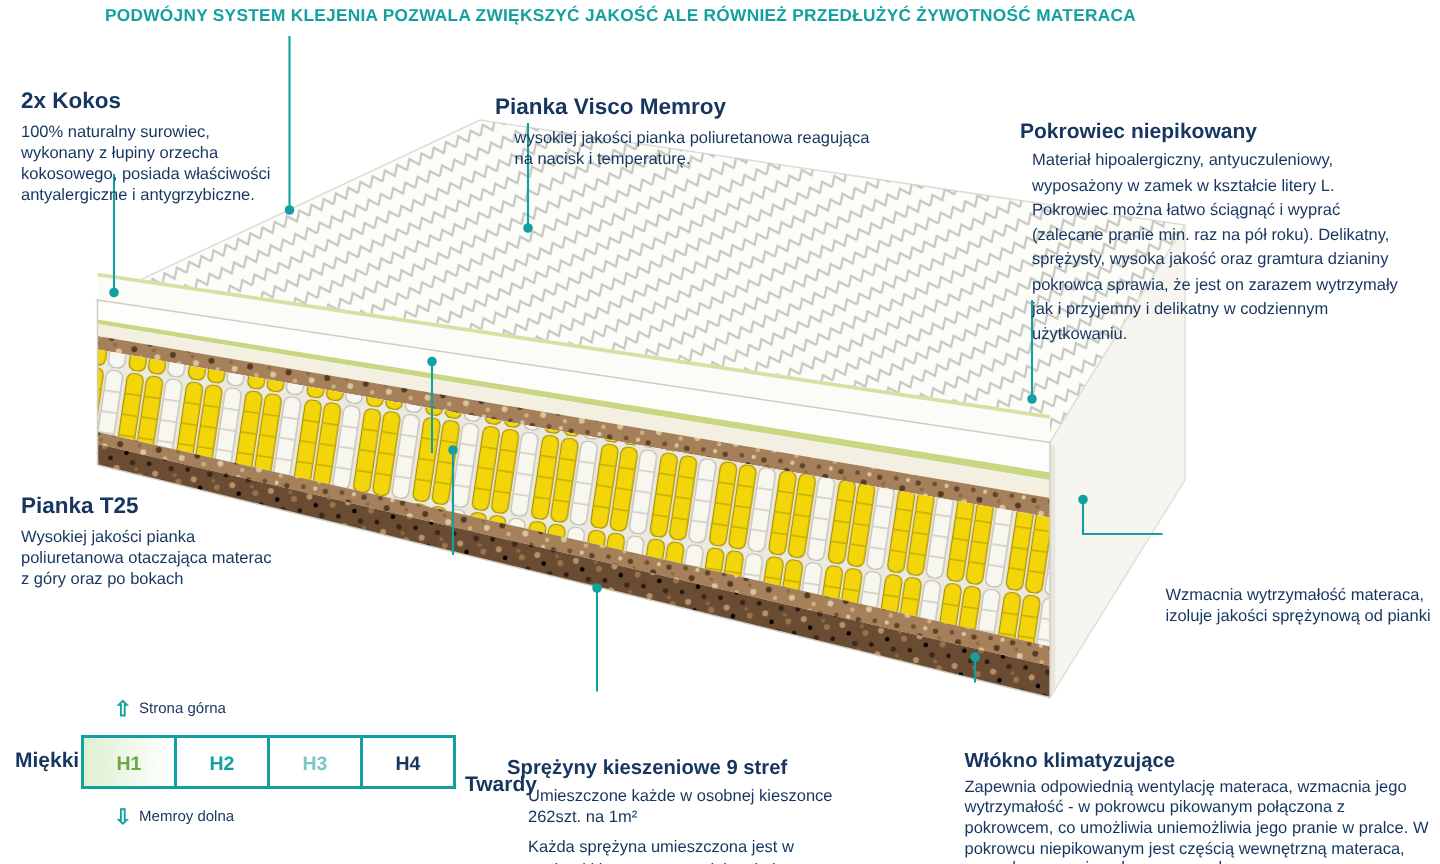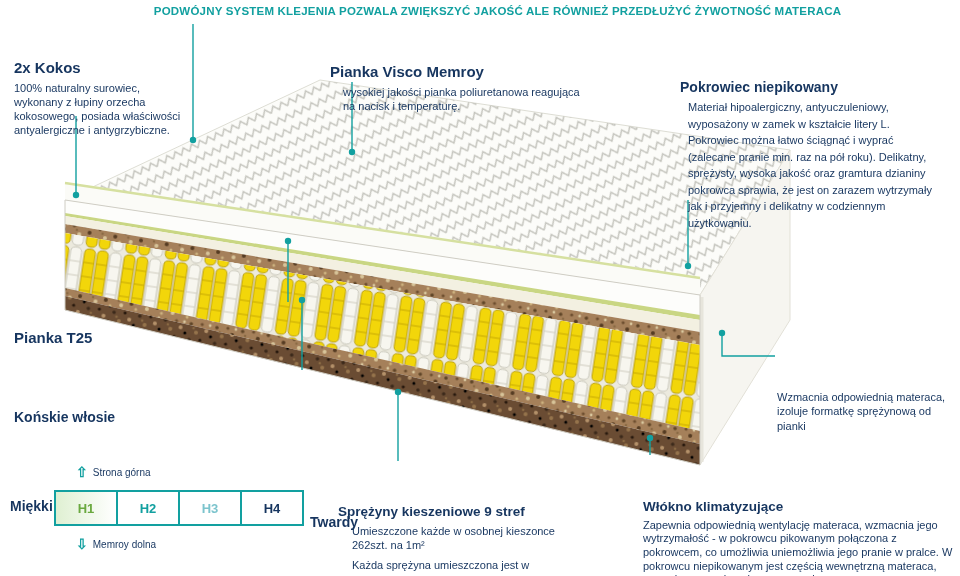--- a/index.html
+++ b/index.html
@@ -1,18 +1,18 @@
 <!DOCTYPE html>
 <html><head>
 <meta charset="utf-8">
 <style>
   html,body{margin:0;padding:0;background:#fff;font-family:"Liberation Sans",sans-serif;}
   .stage{position:relative;width:960px;height:576px;background:#ffffff;overflow:hidden;color:#16355f;}
   svg.art{position:absolute;left:0;top:0;}
-  .hdr{position:absolute;left:70px;right:35px;top:5px;text-align:center;font-size:11.5px;
+  .hdr{position:absolute;left:70px;right:35px;top:5px;font-size:11.5px;
        font-weight:bold;color:#12a0a0;letter-spacing:.2px;z-index:3;}
   .ann{position:absolute;z-index:3;margin-top:44px;}
   .ann h2{margin:0 0 4px 0;font-size:15px;font-weight:bold;color:#16355f;line-height:1.1;}
   .ann.t14 h2{font-size:14px;}
   .ann p{margin:0;font-size:11px;line-height:1.3;color:#16355f;}
   .ann.lh15 p{line-height:1.5;}
   .ann.lh12 p{line-height:1.24;}
   .sprez p{margin:0 0 6px 14px;}
   .soft-label,.hard-label{position:absolute;z-index:3;font-size:14px;font-weight:bold;color:#16355f;}
   .scale-box{position:absolute;left:54px;top:490px;width:246px;height:32px;border:2px solid #12a0a0;
@@ -131,28 +131,28 @@
     <p style="margin-left:13px;width:247px;">wysokiej jakości pianka poliuretanowa reagująca na nacisk i temperaturę.</p>
   </div>
 
   <div class="ann t14 lh15" style="left:680px;top:36px;width:262px;">
     <h2>Pokrowiec niepikowany</h2>
     <p style="margin-left:8px;">Materiał hipoalergiczny, antyuczuleniowy, wyposażony w zamek w kształcie litery L. Pokrowiec można łatwo ściągnąć i wyprać (zalecane pranie min. raz na pół roku). Delikatny, sprężysty, wysoka jakość oraz gramtura dzianiny pokrowca sprawia, że jest on zarazem wytrzymały jak i przyjemny i delikatny w codziennym użytkowaniu.</p>
   </div>
 
   <div class="ann" style="left:14px;top:286px;width:172px;">
     <h2>Pianka T25</h2>
+    <p>Wysokiej jakości pianka poliuretanowa otaczająca materac z góry oraz po bokach</p>
   </div>
 
   <div class="ann t14" style="left:14px;top:366px;width:318px;">
-    <h2>Końskie włosie</h2>
   </div>
 
   <div class="ann t14" style="left:777px;top:346px;width:178px;">
-    <p>Wzmacnia odpowiednią materaca, izoluje formatkę sprężynową od pianki</p>
+    <p>Wzmacnia wytrzymałość materaca, izoluje jakości sprężynową od pianki</p>
   </div>
 
   <div class="ann t14 lh12" style="left:643px;top:456px;width:318px;">
     <h2 style="font-size:13.5px;">Włókno klimatyzujące</h2>
     <p style="width:312px;">Zapewnia odpowiednią wentylację materaca, wzmacnia jego wytrzymałość - w pokrowcu pikowanym połączona z pokrowcem, co umożliwia uniemożliwia jego pranie w pralce. W pokrowcu niepikowanym jest częścią wewnętrzną materaca, pozwala na pranie pokrowca w pralce.</p>
   </div>
 
   <div class="ann t14 sprez" style="left:338px;top:461px;width:240px;">
     <h2 style="font-size:13.5px;">Sprężyny kieszeniowe 9 stref</h2>
     <p style="width:226px;">Umieszczone każde w osobnej kieszonce 262szt. na 1m²</p>

